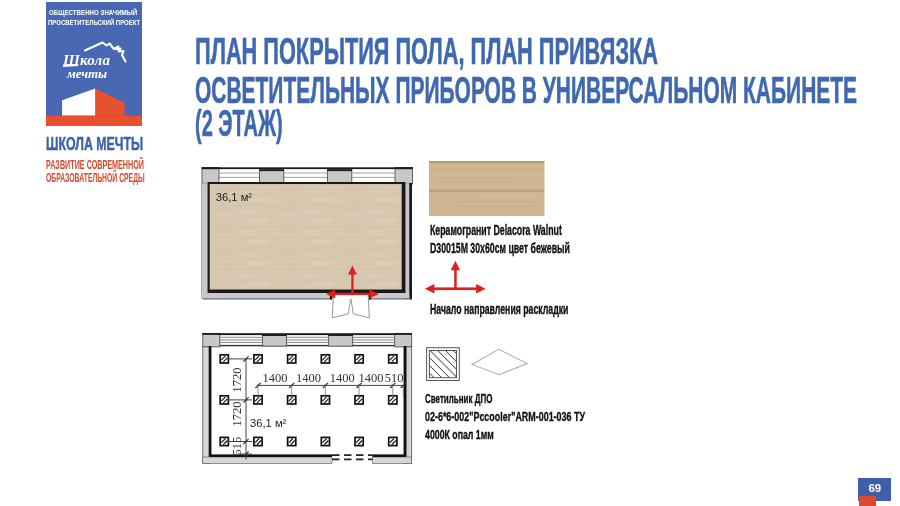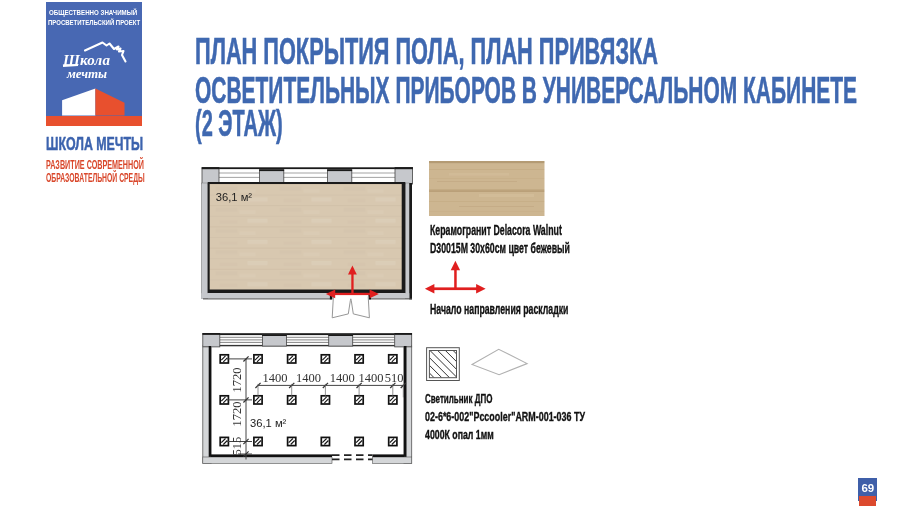--- a/index.html
+++ b/index.html
@@ -374,15 +374,15 @@
 <div class="t" style="left:429.5px;top:239.8px;color:#111;-webkit-text-stroke:0.35px #111;font-size:14px;transform:scaleX(0.625);">D30015M 30х60см цвет бежевый</div>
 
 <div class="t" style="left:429.5px;top:300.8px;color:#111;-webkit-text-stroke:0.35px #111;font-size:14px;transform:scaleX(0.623);">Начало направления раскладки</div>
 
 <div class="t" style="left:424.6px;top:390.5px;color:#111;-webkit-text-stroke:0.35px #111;font-size:13px;transform:scaleX(0.615);">Светильник ДПО</div>
 
 <div class="t" style="left:424.6px;top:408.5px;color:#111;-webkit-text-stroke:0.35px #111;font-size:13px;transform:scaleX(0.687);">02-6*6-002"Pccooler"ARM-001-036 ТУ</div>
 
 <div class="t" style="left:424.6px;top:426.5px;color:#111;-webkit-text-stroke:0.35px #111;font-size:13px;transform:scaleX(0.675);">4000К опал 1мм</div>
 
-<div style="position:absolute;left:858.3px;top:478px;width:19px;height:23.2px;background:#3f5fa9;color:#fff;font-weight:bold;font-size:11.5px;text-align:center;line-height:21px;">69</div>
+<div style="position:absolute;left:858.3px;top:478px;width:33px;height:23.2px;background:#3f5fa9;color:#fff;font-weight:bold;font-size:11.5px;text-align:center;line-height:21px;">69</div>
 
 <div style="position:absolute;left:858.5px;top:496.4px;width:17.9px;height:9.6px;background:#dc4a2e;"></div>
 
 </body></html>

